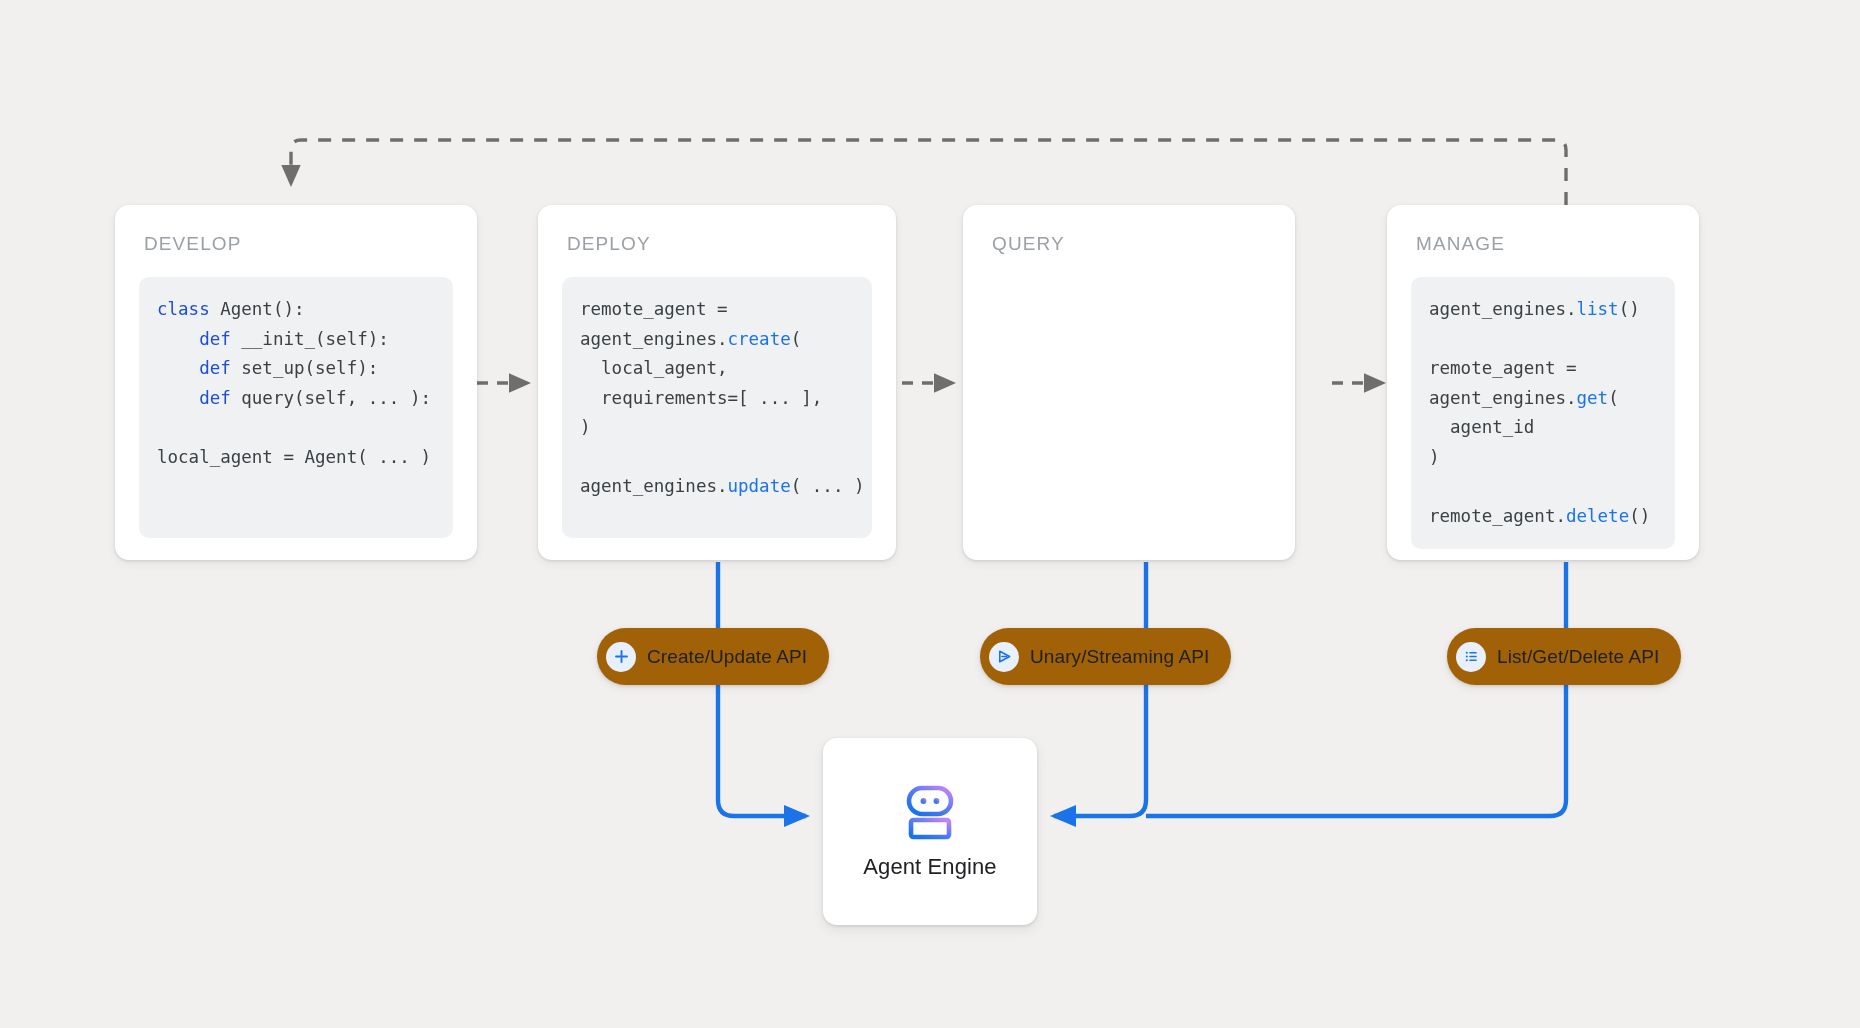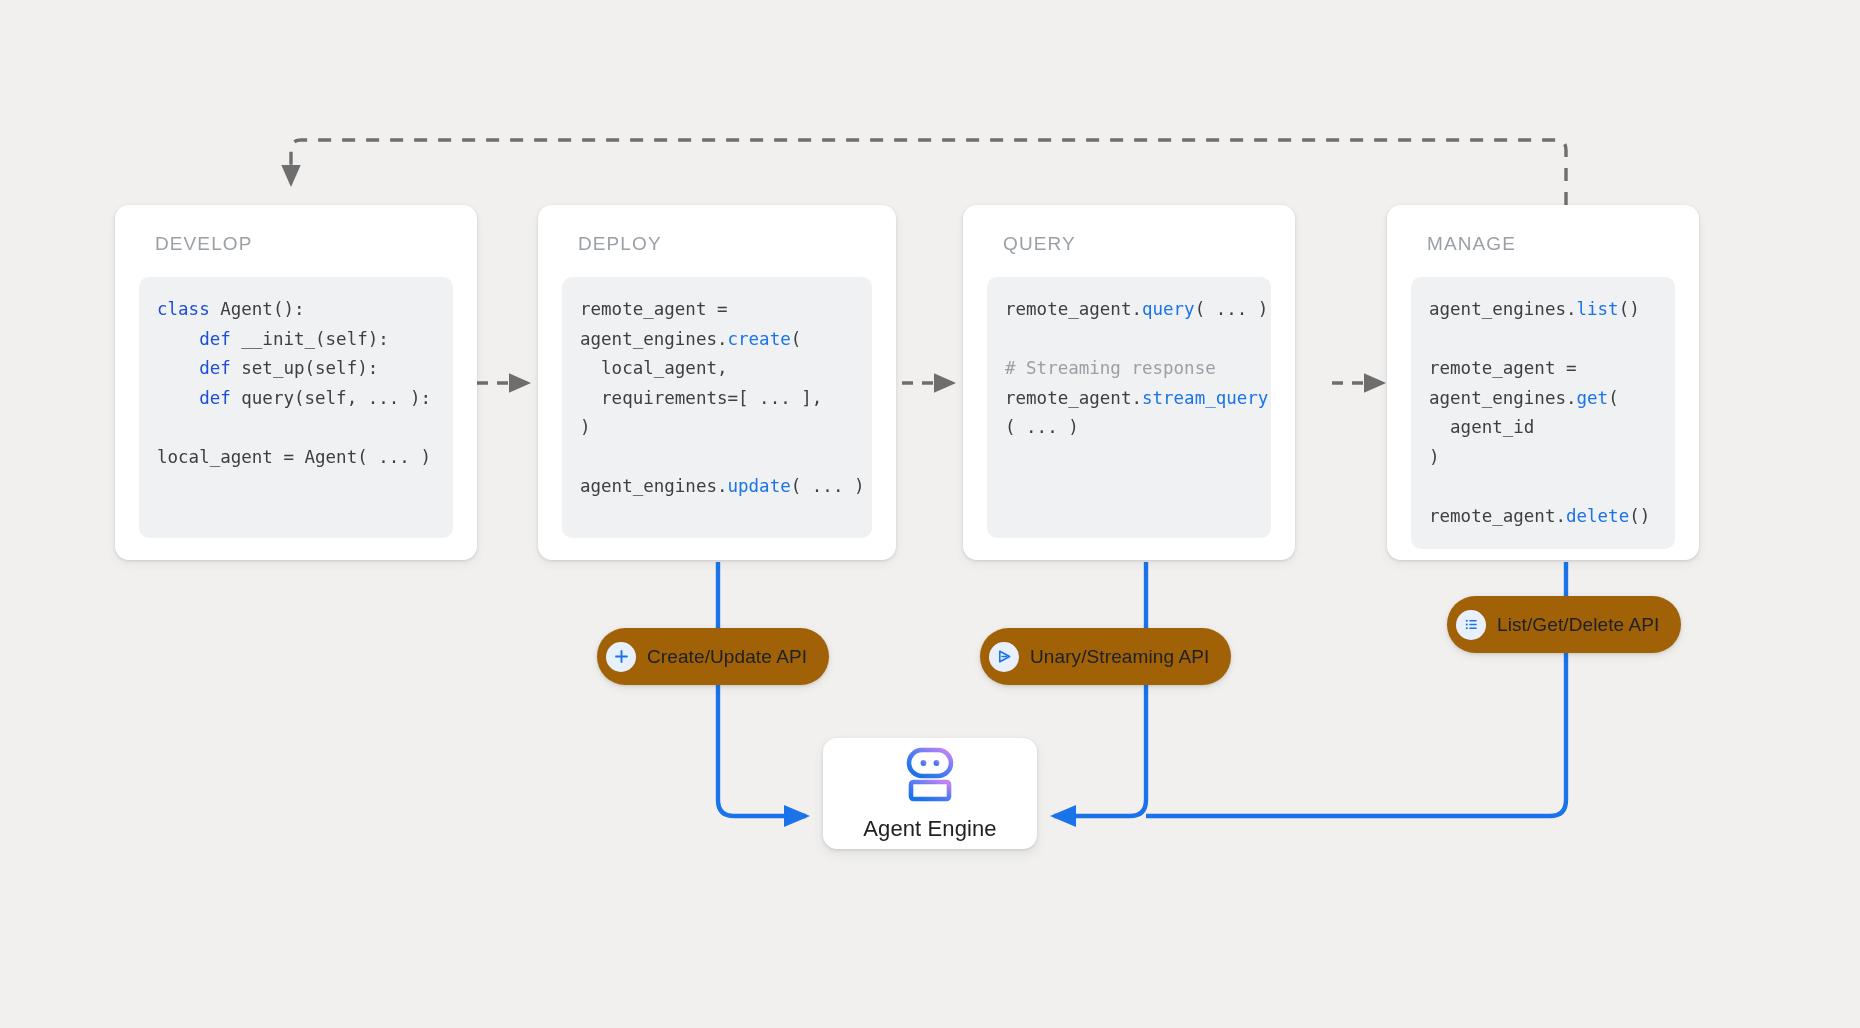--- a/index.html
+++ b/index.html
@@ -37,21 +37,21 @@
     box-sizing: border-box;
     padding: 24px 24px 22px 24px;
     display: flex;
     flex-direction: column;
   }
   .card-title {
     font-size: 19px;
     letter-spacing: 1.1px;
     color: #9aa0a6;
     font-weight: 500;
-    margin: 4px 0 22px 16px;
+    margin: 4px 0 22px 5px;
     white-space: nowrap;
   }
   .code-box {
     background: #eff1f3;
     border-radius: 10px;
     padding: 18px 18px 18px 18px;
     flex: 1 1 auto;
     box-sizing: border-box;
   }
   pre.code {
@@ -94,21 +94,21 @@
     color: #202124;
     letter-spacing: 0.1px;
   }
 
   
   #agent-engine {
     position: absolute;
     left: 823px;
     top: 738px;
     width: 214px;
-    height: 111px;
+    height: 187px;
     background: #ffffff;
     border-radius: 14px;
     box-shadow: 0 1px 3px rgba(60,64,67,0.18), 0 5px 12px rgba(60,64,67,0.09);
     display: flex;
     flex-direction: column;
     align-items: center;
     justify-content: center;
     gap: 14px;
     box-sizing: border-box;
   }
@@ -181,27 +181,20 @@
   local_agent,
   requirements=[ ... ],
 )
 
 agent_engines.<span class="fn">update</span>( ... )</pre>
     </div>
   </div>
 
   <div class="card" style="left:963px; top:205px; width:332px; height:355px;">
     <div class="card-title">QUERY</div>
-    <div class="code-box">
-      <pre class="code">remote_agent.<span class="fn">query</span>( ... )
-
-<span class="cm"># Streaming response</span>
-remote_agent.<span class="fn">stream_query</span>
-( ... )</pre>
-    </div>
   </div>
 
   <div class="card" style="left:1387px; top:205px; width:312px; height:355px;">
     <div class="card-title">MANAGE</div>
     <div class="code-box">
       <pre class="code">agent_engines.<span class="fn">list</span>()
 
 remote_agent =
 agent_engines.<span class="fn">get</span>(
   agent_id
@@ -223,21 +216,21 @@
   <div class="pill" style="left:980px; top:628px;">
     <span class="pill-ico">
       <svg width="17" height="17" viewBox="0 0 18 18" aria-hidden="true">
         <path d="M4 3.4 L14.4 9 L4 14.6 Z" stroke="#1a73e8" stroke-width="1.7" fill="none" stroke-linejoin="round"></path>
         <path d="M6.2 9 H11.2" stroke="#1a73e8" stroke-width="1.6" stroke-linecap="round"></path>
       </svg>
     </span>
     <span class="pill-label">Unary/Streaming API</span>
   </div>
 
-  <div class="pill" style="left:1447px; top:596px;align-items:center;">
+  <div class="pill" style="left:1447px; top:628px;align-items:center;">
     <span class="pill-ico">
       <svg width="17" height="17" viewBox="0 0 18 18" aria-hidden="true">
         <g fill="#1a73e8">
           <circle cx="4" cy="5" r="1.1"></circle>
           <circle cx="4" cy="9" r="1.1"></circle>
           <circle cx="4" cy="13" r="1.1"></circle>
           <rect x="6.6" y="4.3" width="8" height="1.5" rx="0.7"></rect>
           <rect x="6.6" y="8.3" width="8" height="1.5" rx="0.7"></rect>
           <rect x="6.6" y="12.3" width="8" height="1.5" rx="0.7"></rect>
         </g>

